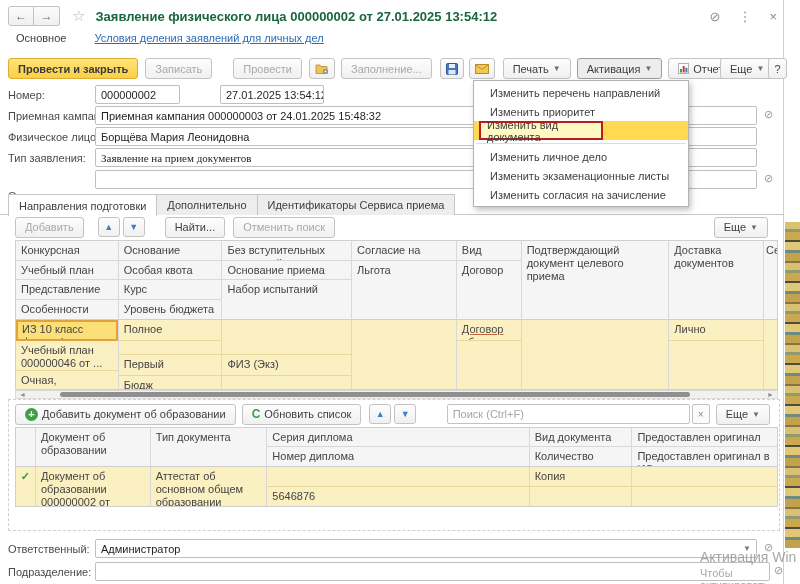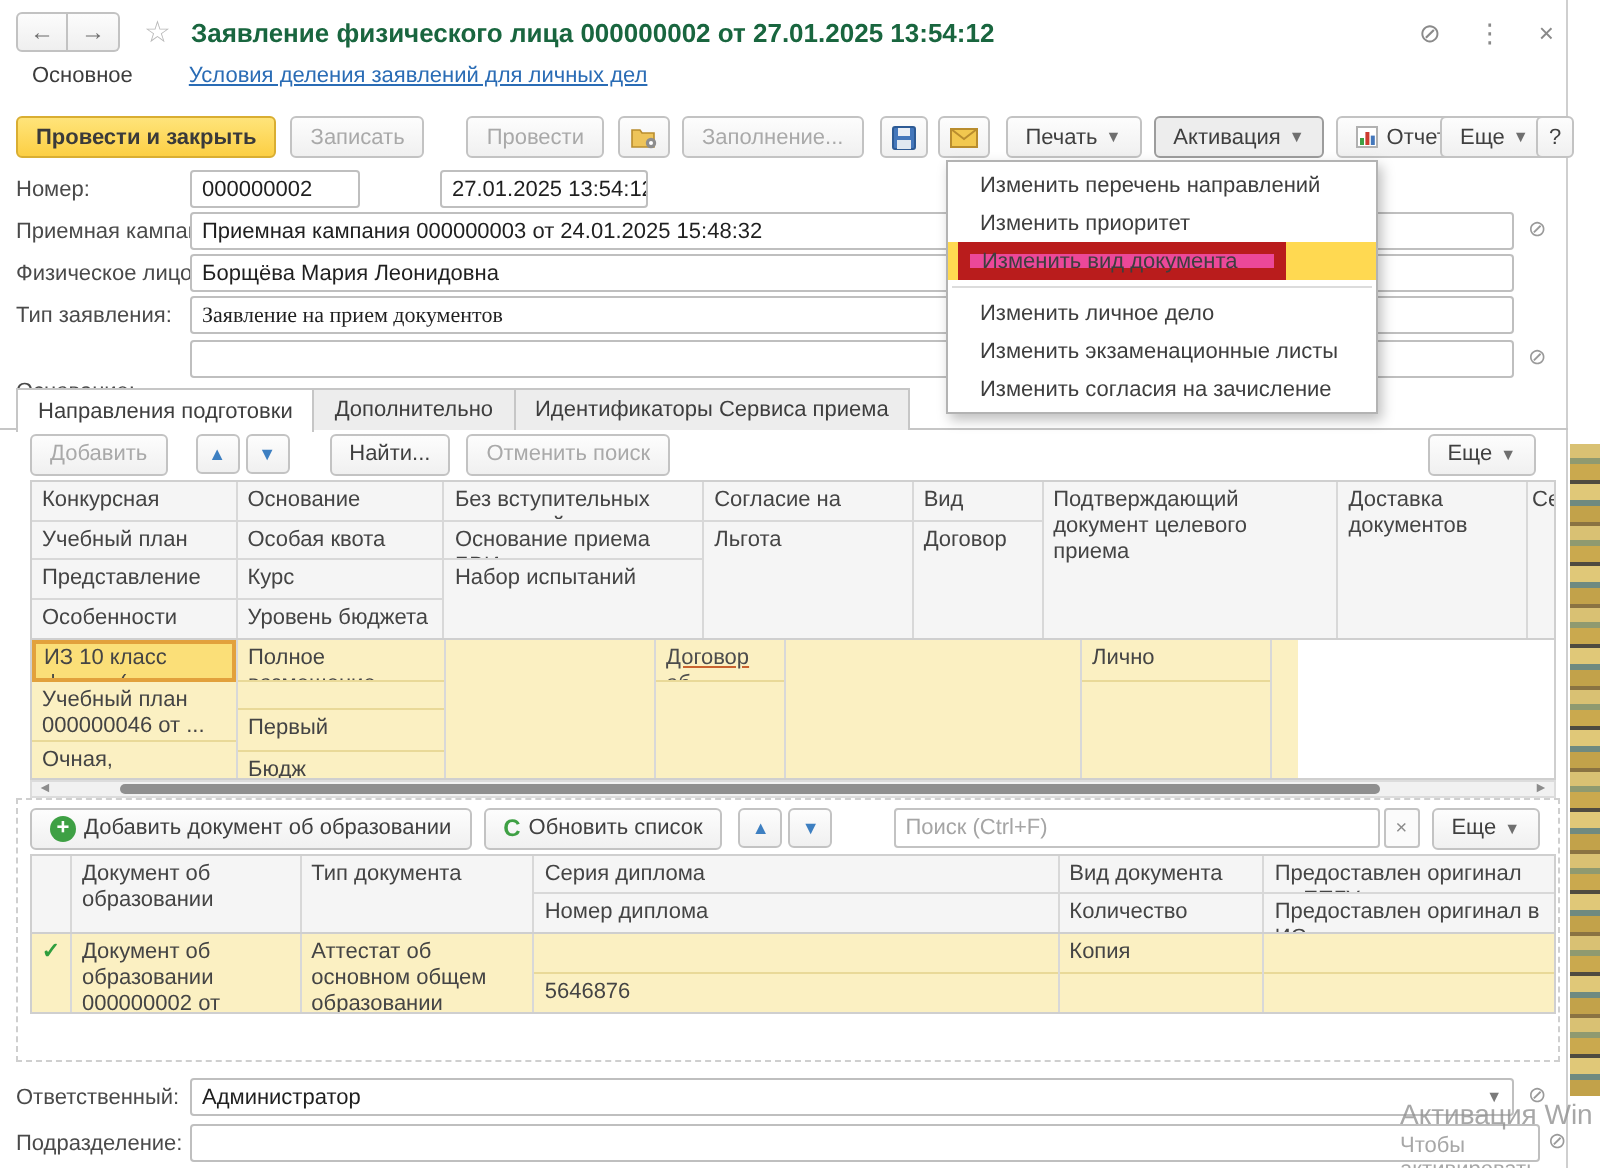--- a/index.html
+++ b/index.html
@@ -41,21 +41,21 @@
   .mL6{margin-left:6px}.mL7{margin-left:7px}.mL8{margin-left:8px}.mL20{margin-left:21px}.mL5{margin-left:5px}
   .helpq { position:absolute; left:760px; width:19px; justify-content:center; padding:0; }
   .morebtn { position:absolute; left:712px; }
 
   
   .menu { position:absolute; left:473px; top:80px; width:216px; background:#fff; border:1px solid #b3b3b3;
     box-shadow:2px 3px 6px rgba(0,0,0,.25); z-index:60; padding:2px 0; }
   .menu .mi { padding:3px 8px 3px 16px; height:19px; display:flex; align-items:center; color:#3e3e3e; }
   .menu .sep { border-top:1px solid #dcdcdc; margin:3px 2px; }
   .menu .mi.hl { background:#ffd951; padding-left:5px; }
-  .menu .mi.hl .fbox { border:6px solid #b91c1c; padding:0 6px; width:164px; height:19px; display:flex; align-items:center; background:#ec4899; }
+  .menu .mi.hl .fbox { border:2px solid #b91c1c; padding:0 6px; width:124px; height:19px; display:flex; align-items:center; background:#fef9c3; }
 
   
   .frow { position:absolute; left:8px; height:20px; display:flex; align-items:center; }
   .flabel { color:#4a4a4a; }
   .fbox-input { position:absolute; height:19px; border:1px solid #bfbfbf; border-radius:2px; background:#fff;
     display:flex; align-items:center; padding:0 5px; color:#1f1f1f; white-space:nowrap; overflow:hidden; }
   .combo-caret { margin-left:auto; color:#7a7a7a; font-size:8px; }
   .open-ico { position:absolute; color:#9a9a9a; font-size:11px; top:2px; }
 
   
@@ -319,20 +319,25 @@
       <div class="gcell ycell sel" style="height:21px;">ИЗ 10 класс физика(...</div>
       <div class="gcell ycell" style="height:31px;">Учебный план 000000046 от ...</div>
       <div class="gcell ycell" style="height:18px;">Очная,</div>
     </div>
     <div class="gcol c2">
       <div class="gcell ycell" style="height:21px;">Полное возмещение ...</div>
       <div class="gcell ycell" style="height:15px;"></div>
       <div class="gcell ycell" style="height:21px;">Первый</div>
       <div class="gcell ycell" style="height:13px;">Бюдж</div>
     </div>
+    <div class="gcol c3">
+      <div class="gcell ycell" style="height:36px;"></div>
+      <div class="gcell ycell" style="height:21px;">ФИЗ (Экз)</div>
+      <div class="gcell ycell" style="height:13px;"></div>
+    </div>
     <div class="gcol c4">
       <div class="gcell ycell" style="height:70px;"></div>
     </div>
     <div class="gcol c5">
       <div class="gcell ycell" style="height:21px;"><span class="cellink">Договор об ...</span></div>
       <div class="gcell ycell" style="height:49px;"></div>
     </div>
     <div class="gcol c6">
       <div class="gcell ycell" style="height:70px;"></div>
     </div>

